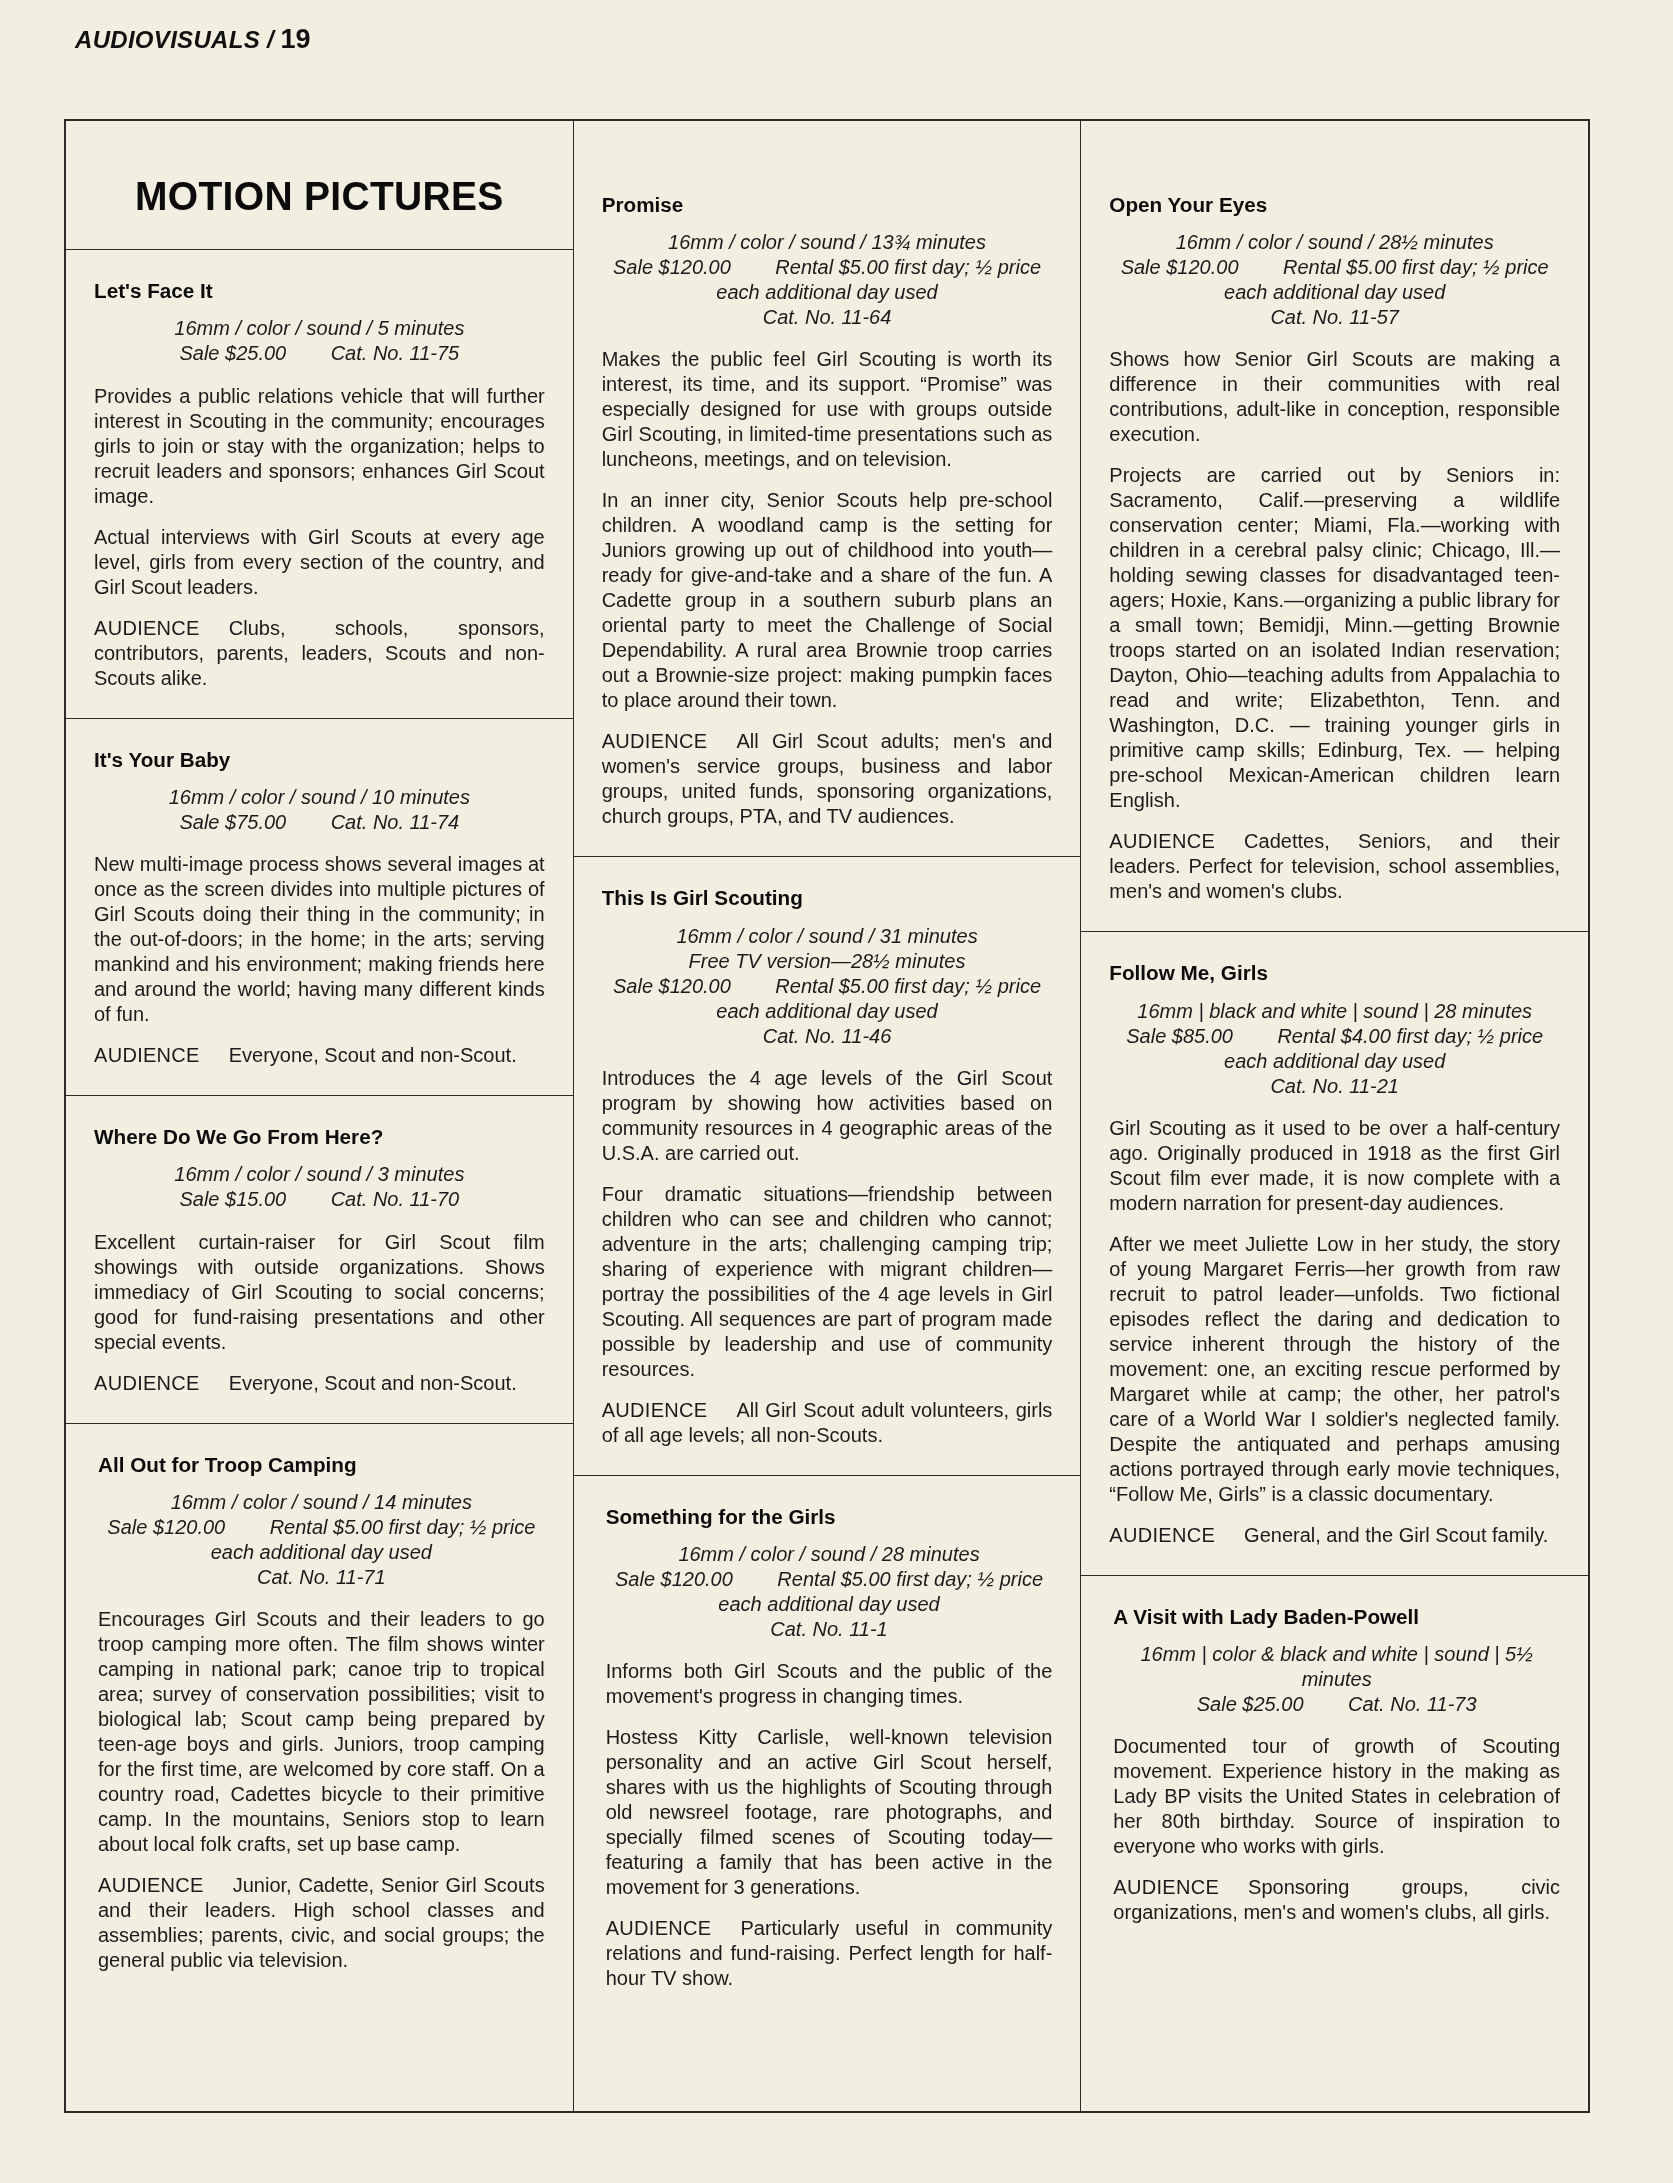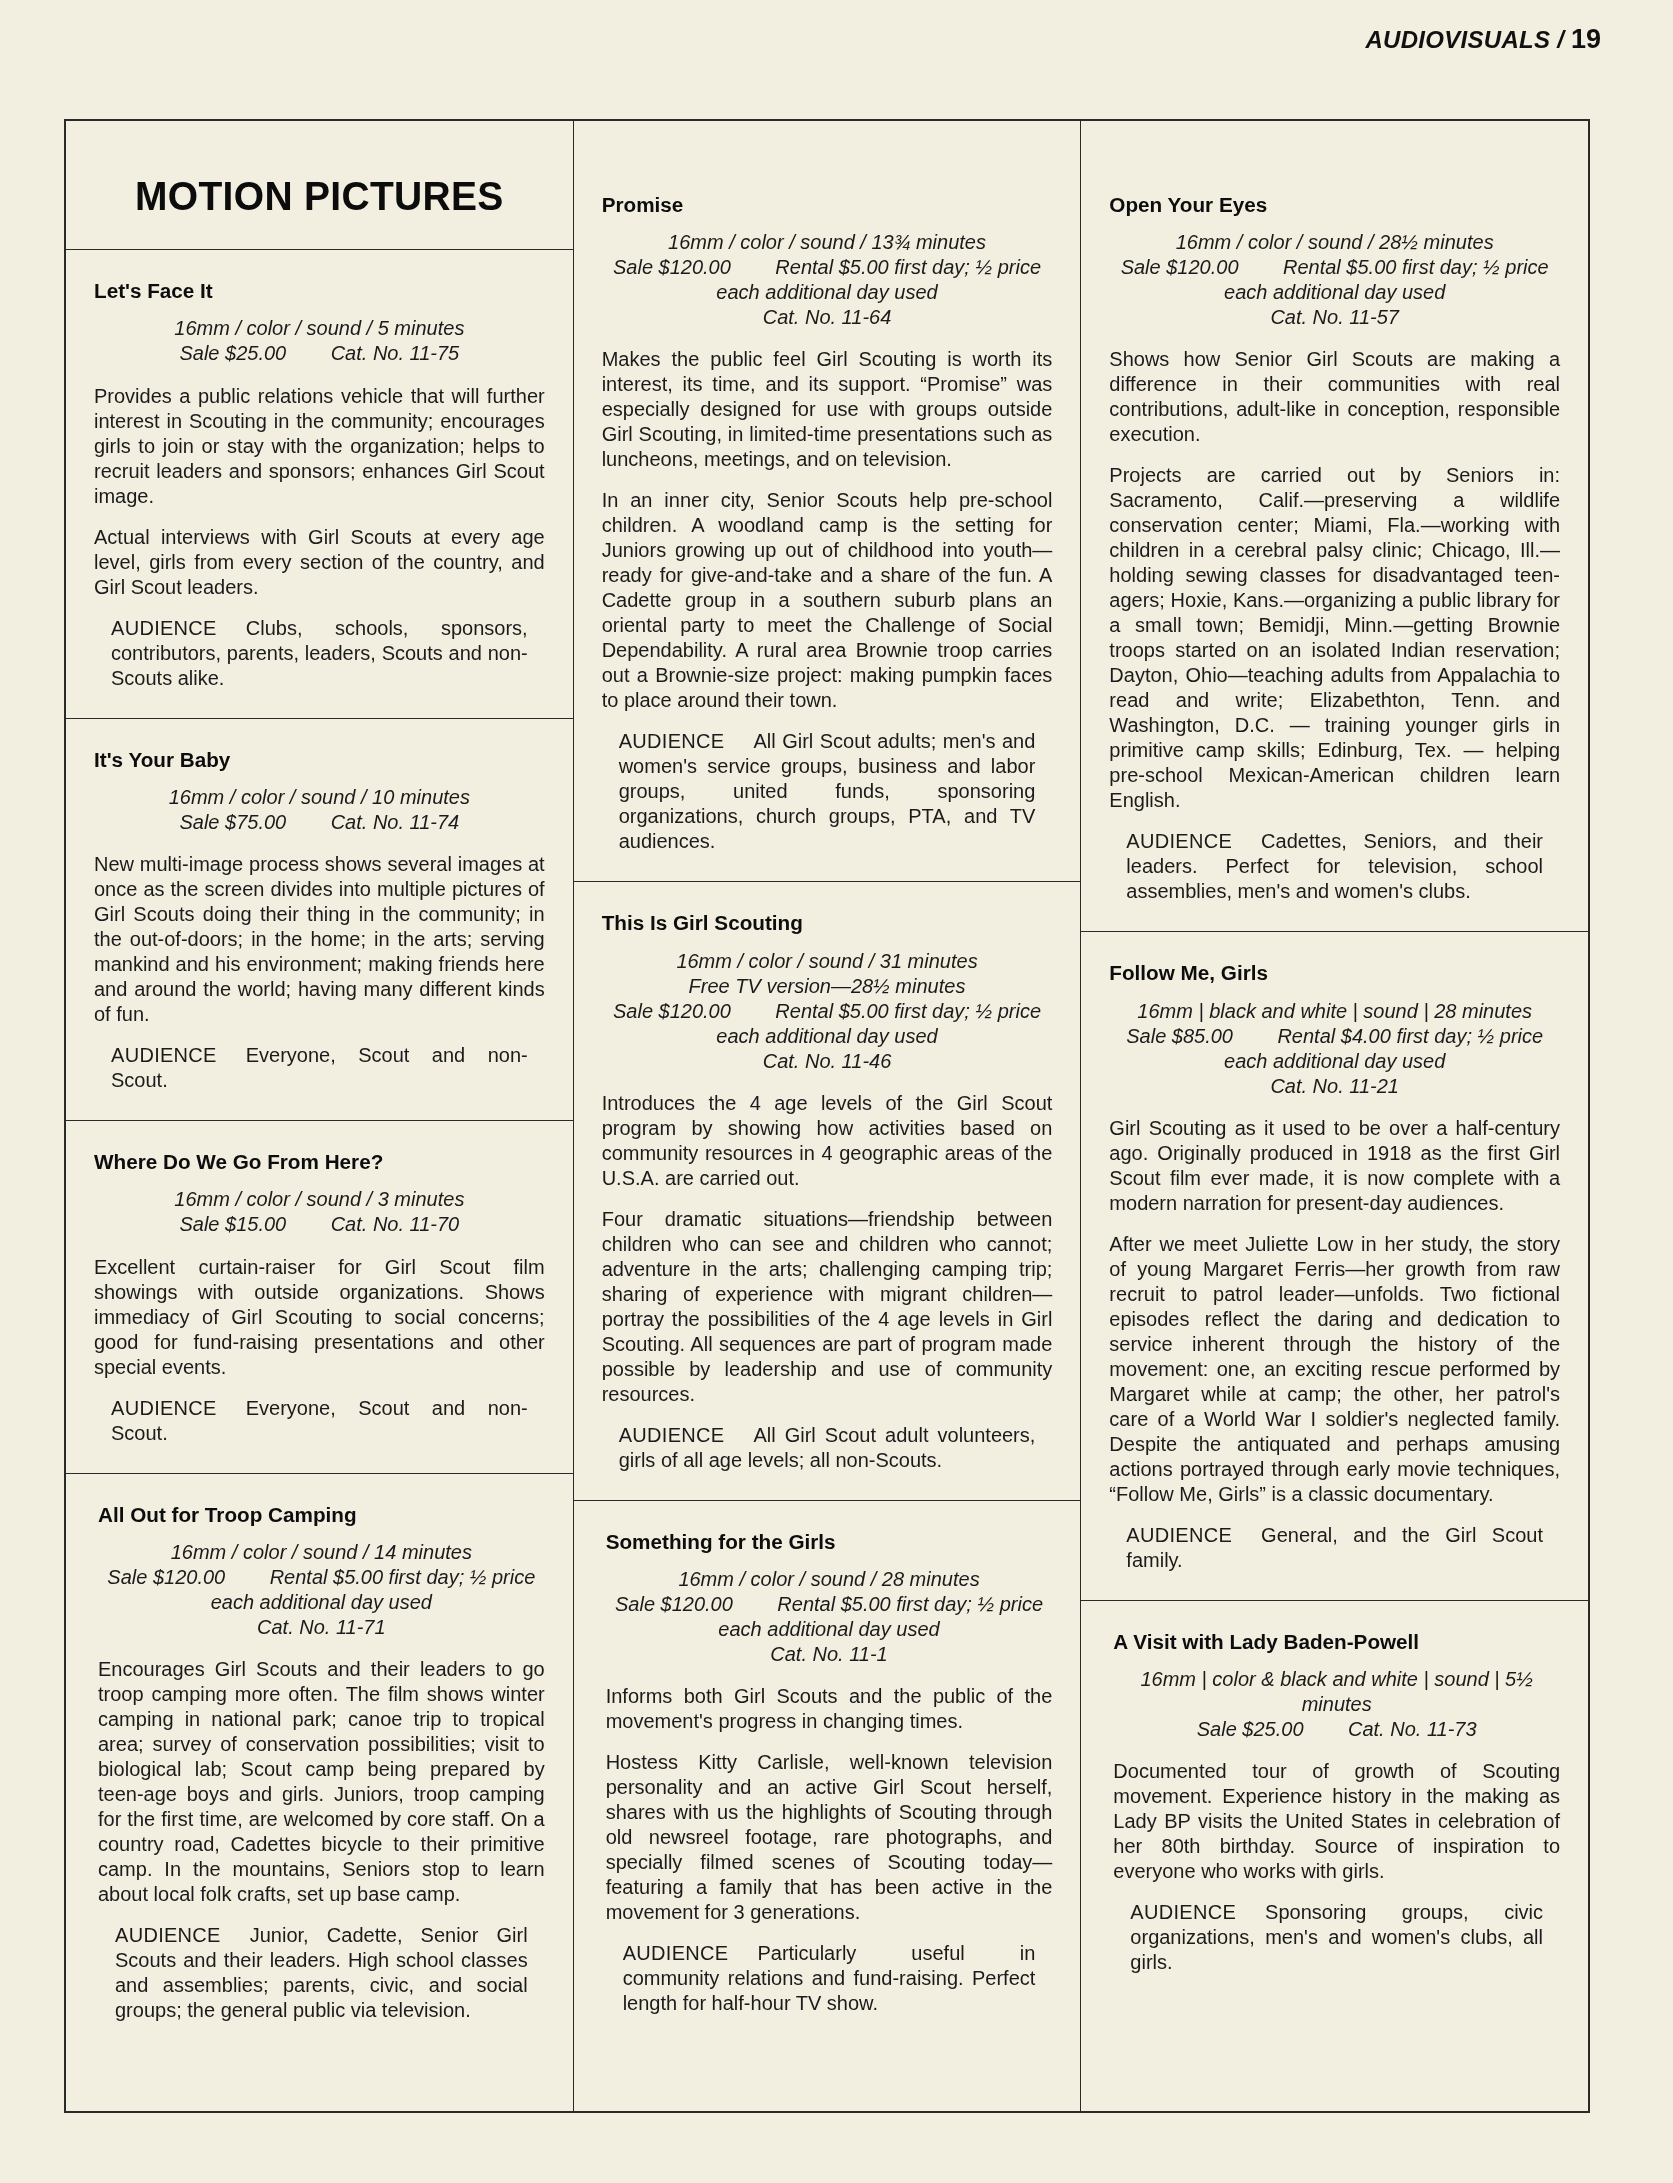--- a/index.html
+++ b/index.html
@@ -15,21 +15,20 @@
     color: #1b1b1b;
     -webkit-font-smoothing: antialiased;
   }
 
   
   .page-header {
     position: absolute;
     top: 24px;
     left: 75px;
     width: 1526px;
-    text-align: right;
     font-size: 24px;
     color: #111;
   }
   .page-header .section-label {
     font-style: italic;
     font-weight: bold;
     letter-spacing: 0.3px;
   }
   .page-header .page-number {
     font-style: normal;
@@ -103,21 +102,21 @@
     white-space: pre-wrap;
   }
   .para {
     margin: 0 0 16px;
     text-align: justify;
   }
   .film-body .para:last-child {
     margin-bottom: 0;
   }
   .film-audience {
-    margin: 16px 17px 0;
+    margin: 16px 0 0;
     text-align: justify;
   }
   .aud-label {
     margin-right: 29px;
     letter-spacing: 0.3px;
   }
 </style>
 </head>
 <body>
 

